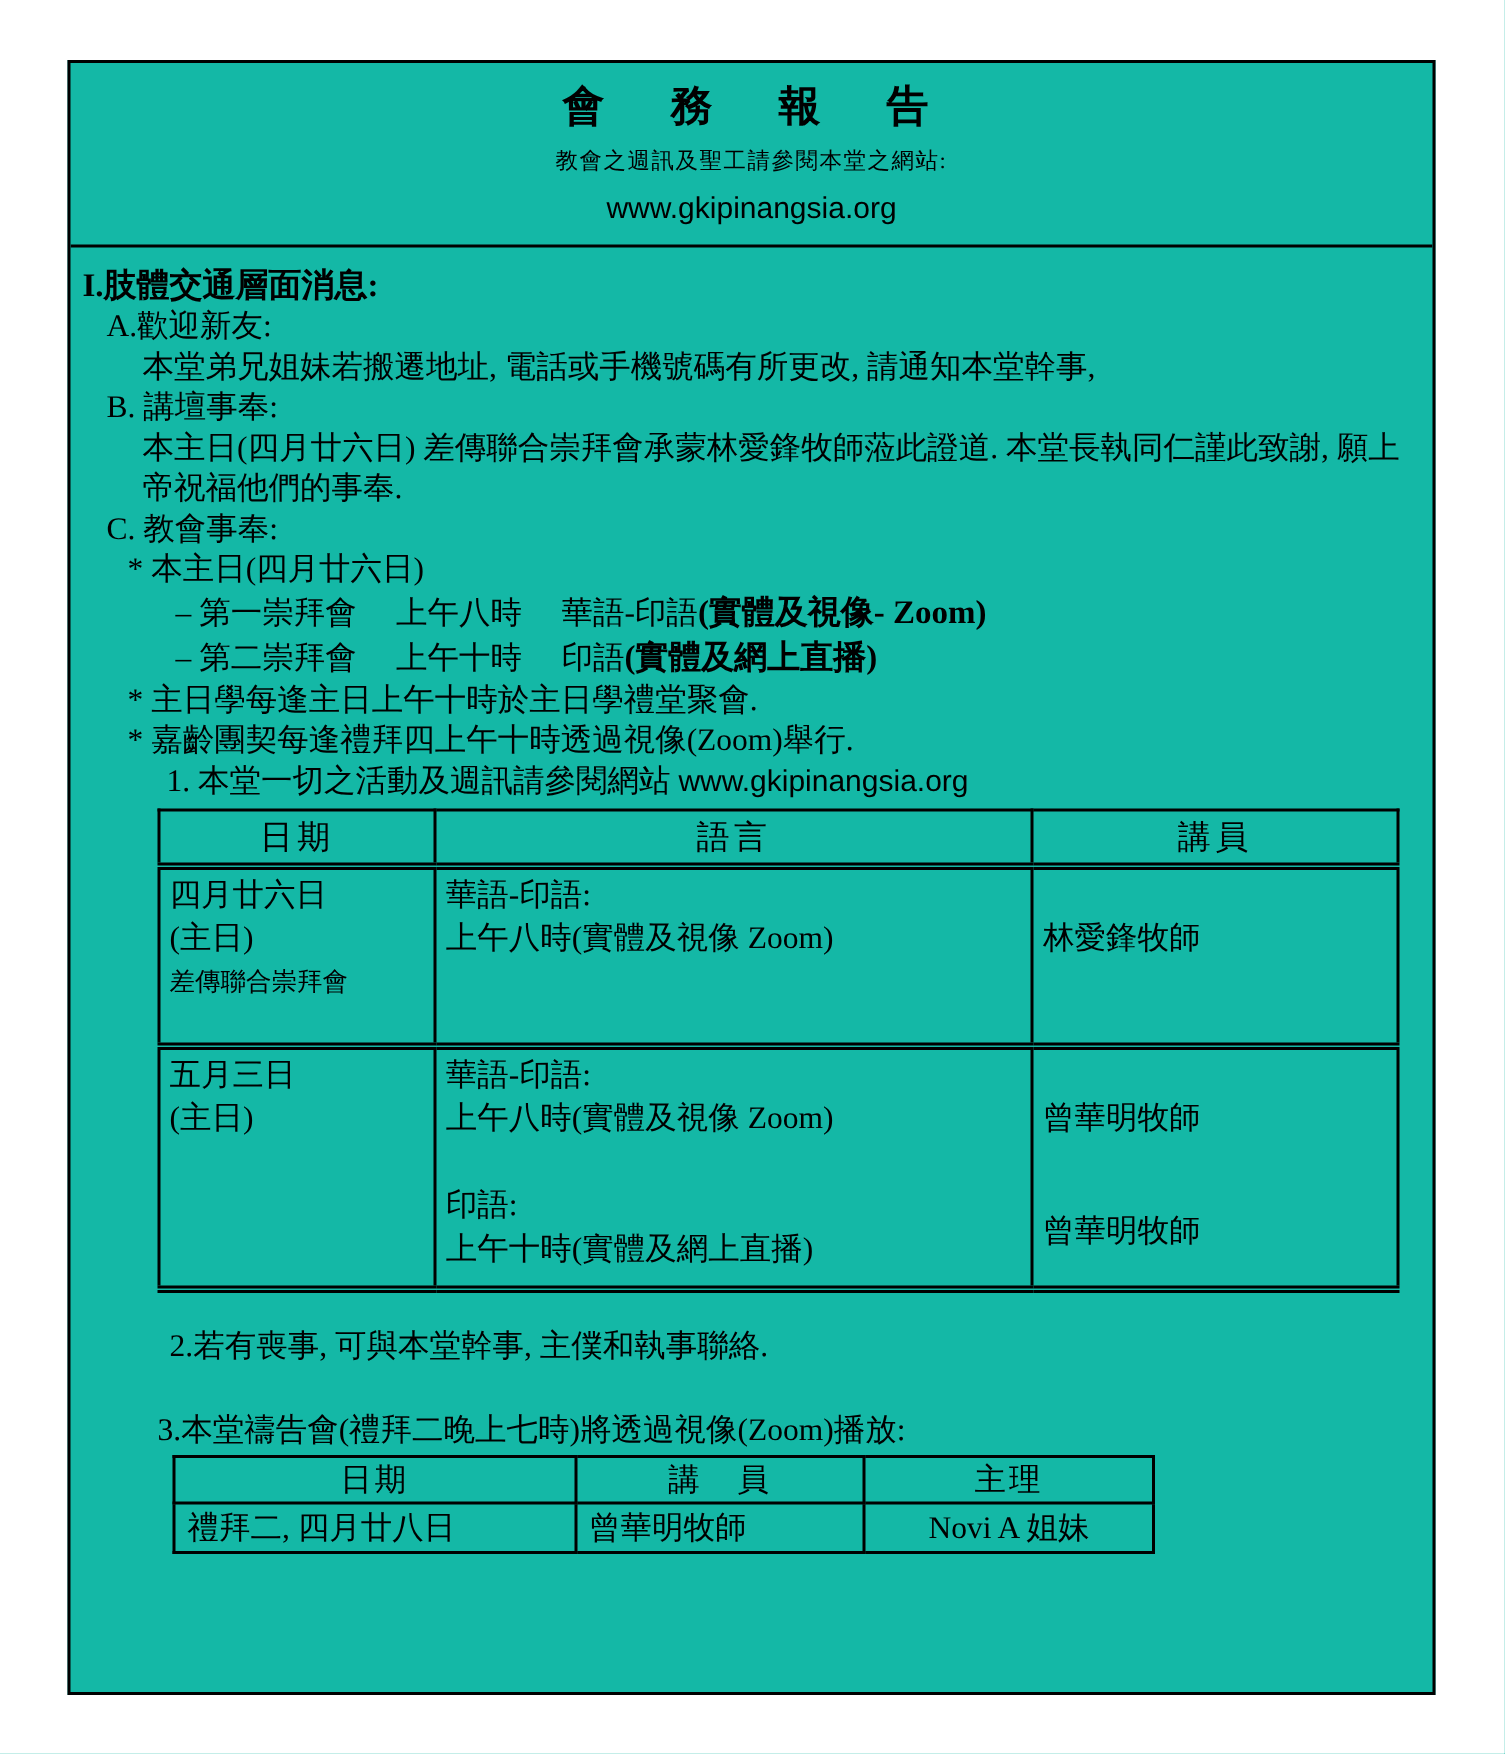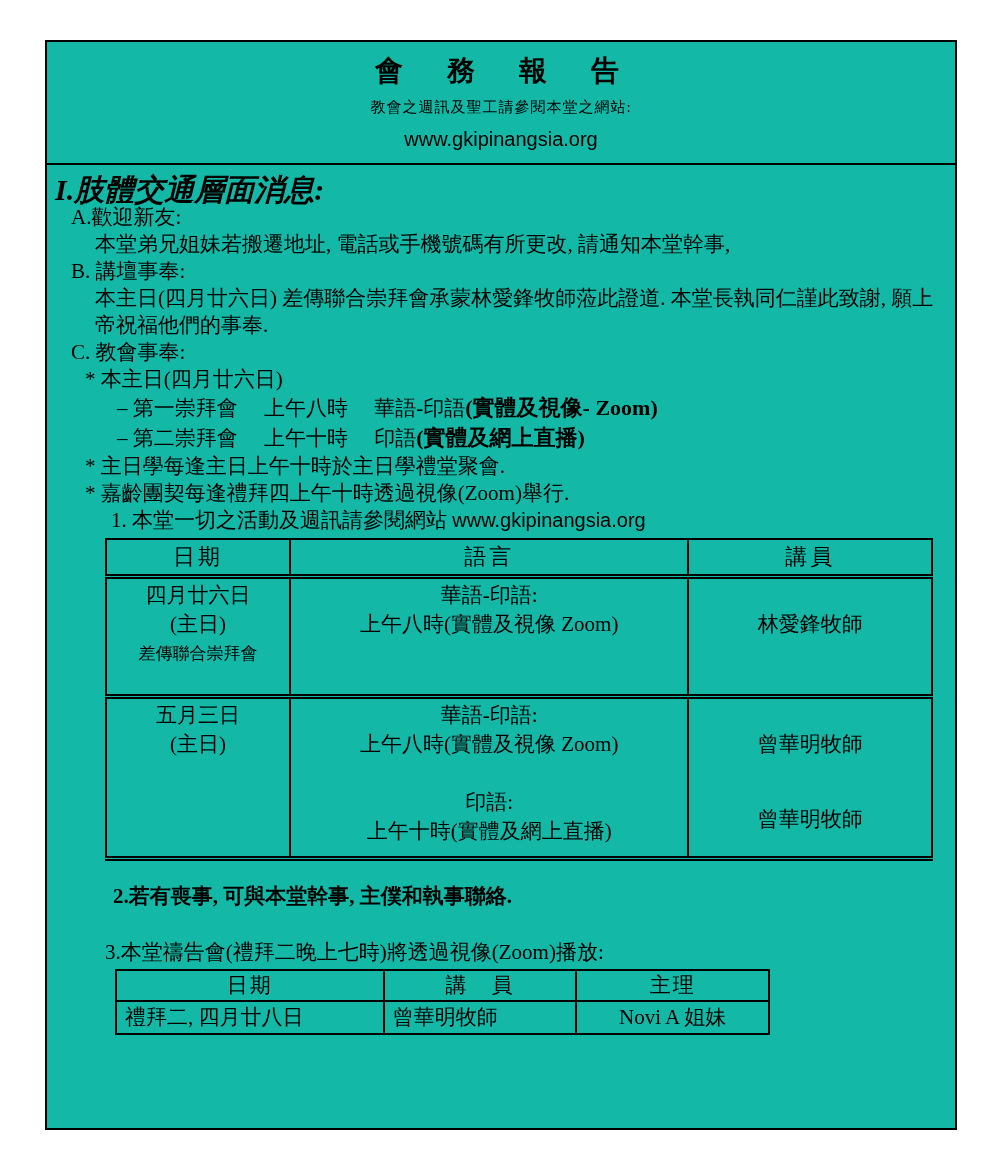--- a/index.html
+++ b/index.html
@@ -39,46 +39,45 @@
     font-family: "Liberation Sans", "DejaVu Sans", sans-serif;
     font-size: 20px;
     margin: 11px 0 0;
   }
   
   .doc-body {
     padding: 10px 14px 0 8px;
     font-size: 21px;
     line-height: 27px;
   }
-  .sec-heading { font-weight: bold; font-size: 30px; line-height: 29px; font-style: italic; }
+  .sec-heading { font-weight: bold; font-size: 22px; line-height: 29px; }
   .item-label  { margin-left: 16px; }
   .item-par    { margin-left: 40px; width: 846px; }
   .c-star      { margin-left: 30px; }
   .c-dash      { margin-left: 62px; line-height: 30px; font-size: 21px; }
   .c-dash .bold-seg { font-weight: bold; font-size: 22px; }
   .c-num       { margin-left: 56px; }
   .c-num-cont  { margin-left: 90px; }
   .latin { font-family: "Liberation Sans", "DejaVu Sans", sans-serif; font-size: 20px; }
-  .note-2 { margin-left: 58px; margin-top: 22px; font-weight: bold; }
+  .note-2 { margin-left: 58px; margin-top: 22px; }
   .note-3 { margin-left: 50px; margin-top: 29px; }
   
   table { border-collapse: collapse; border-radius: 28px; }
   .service-table {
     margin: 4px 0 0 50px;
     width: 828px;
     table-layout: fixed;
   }
   .service-table th, .service-table td {
     border: 2px solid #000;
     padding: 2px 6px;
     vertical-align: top;
     font-weight: normal;
     font-size: 21px;
     line-height: 29px;
-    text-align: center;
   }
   .service-table th {
     border-bottom: 5px double #000;
     text-align: center;
     height: 37px;
     font-size: 22px;
     letter-spacing: 3px;
   }
   .service-table td { border-bottom: 5px double #000; }
   .col-date { width: 22.3%; }

